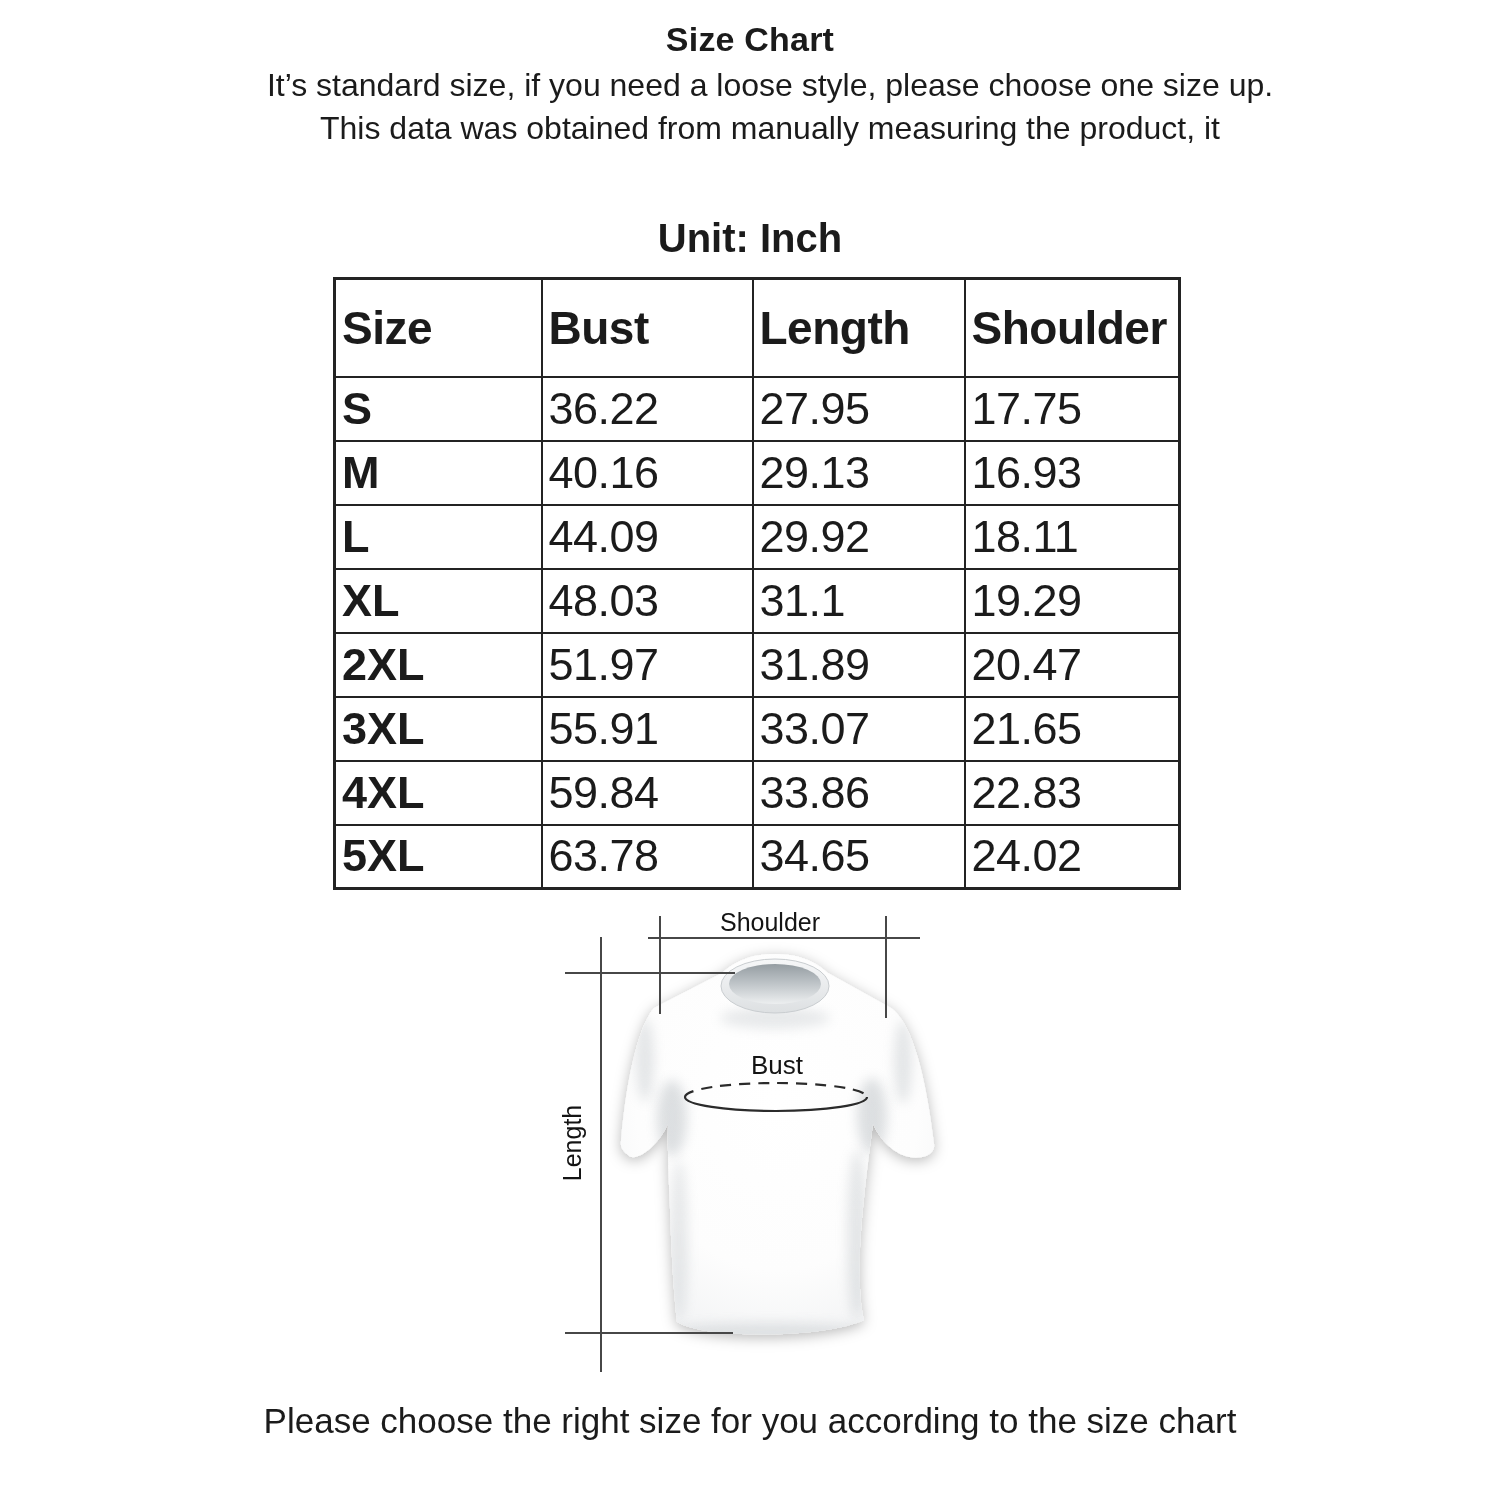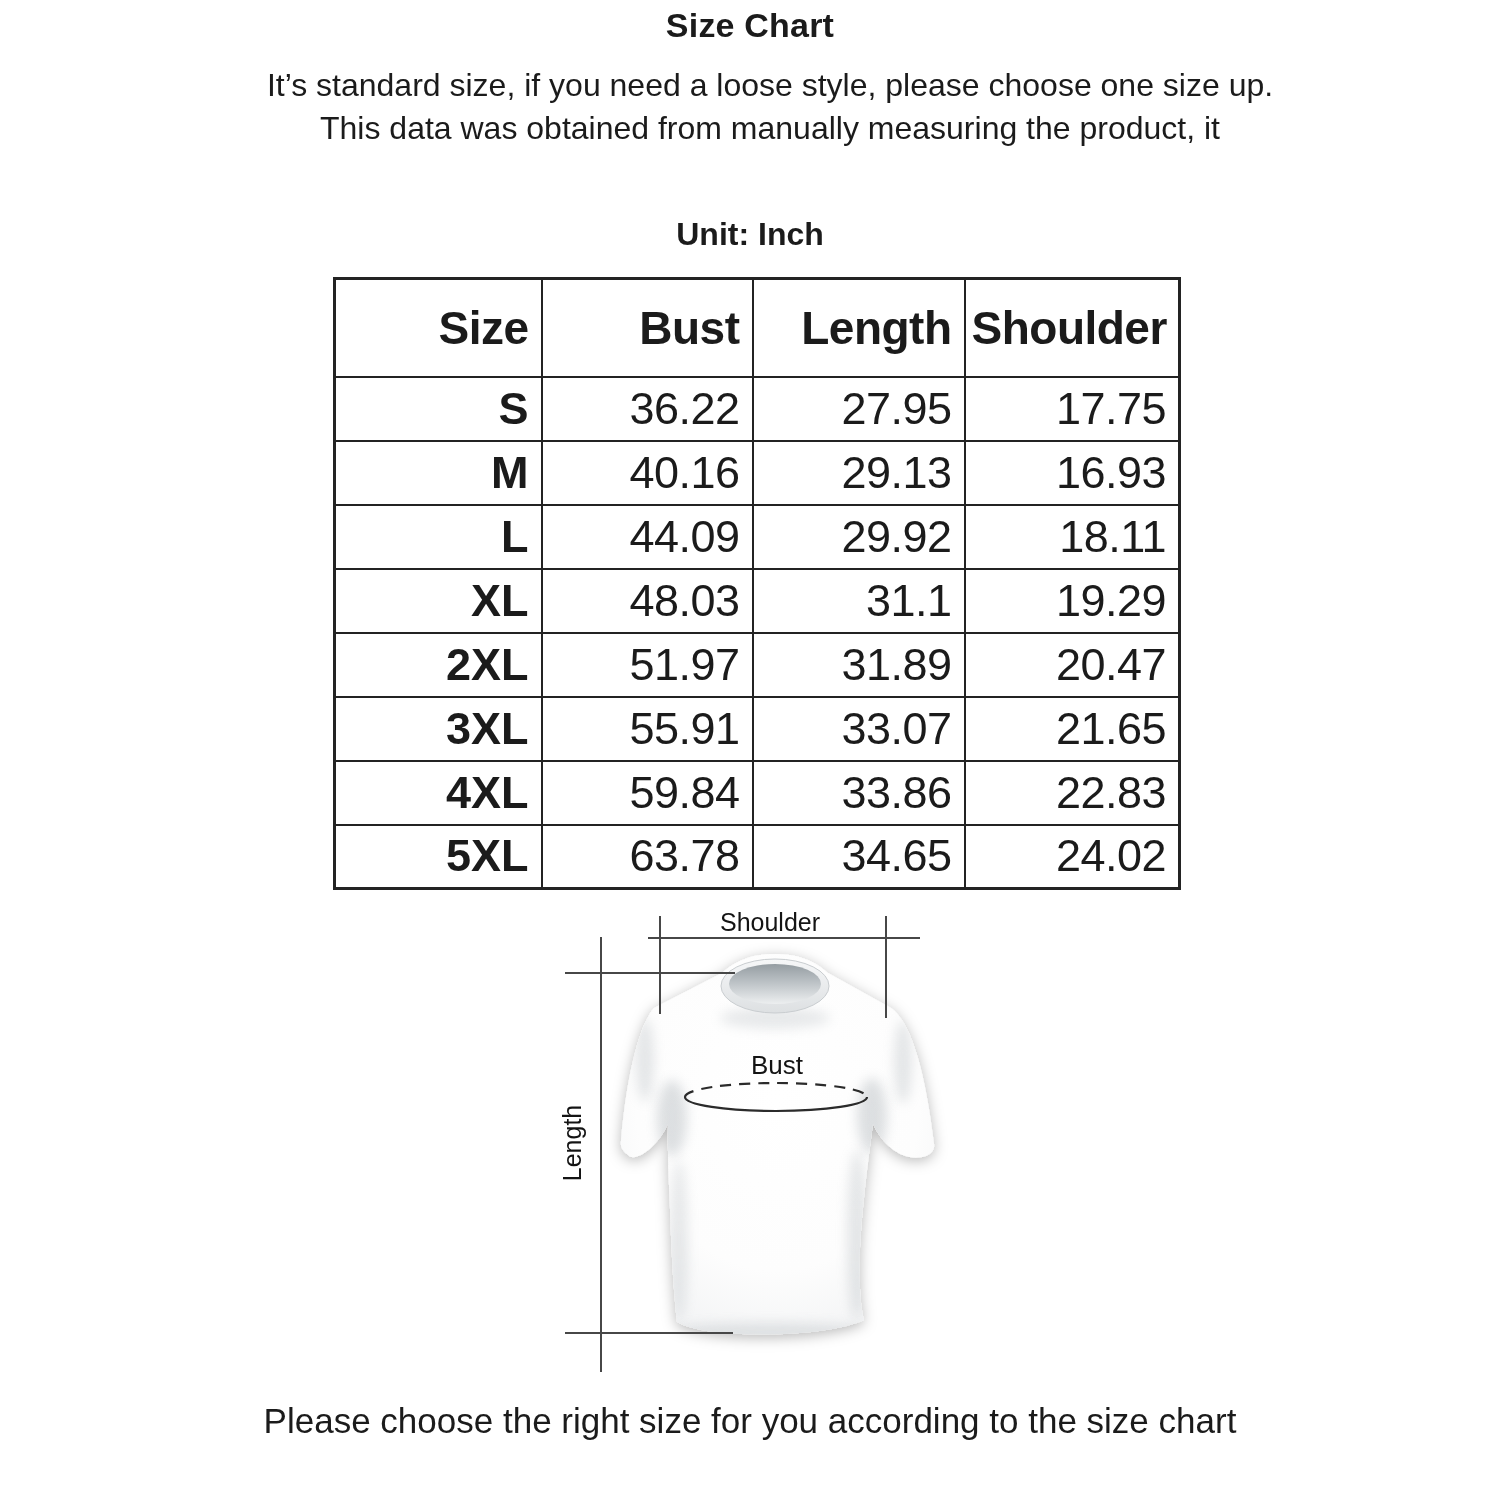--- a/index.html
+++ b/index.html
@@ -2,33 +2,33 @@
 <html><head>
 <meta charset="utf-8">
 <style>
   html,body{margin:0;padding:0;}
   body{
     width:1500px;height:1500px;position:relative;overflow:hidden;
     background:#ffffff;color:#1b1b1b;
     font-family:"Liberation Sans","DejaVu Sans",sans-serif;
   }
   .centered{position:absolute;left:0;width:1500px;text-align:center;}
-  .page-title{top:6px;font-size:34px;font-weight:700;letter-spacing:0.2px;}
+  .page-title{top:20px;font-size:34px;font-weight:700;letter-spacing:0.2px;}
   .subtitle{top:64px;font-size:32px;line-height:43px;font-weight:400;padding-left:20px;}
-  .unit-label{top:216px;font-size:32px;font-weight:700;}
+  .unit-label{top:216px;font-size:40px;font-weight:700;}
   .footer-note{top:1398px;font-size:35px;line-height:46px;font-weight:400;}
 
   table.size-table{
     position:absolute;left:333px;top:277px;width:845px;
     border-collapse:collapse;table-layout:fixed;
     border:3px solid #232323;
   }
   table.size-table th,table.size-table td{
     border:2px solid #232323;
-    text-align:right;vertical-align:middle;
+    text-align:left;vertical-align:middle;
     padding:0 12px 0 6px;overflow:hidden;white-space:nowrap;
   }
   table.size-table thead tr{height:98px;}
   table.size-table tbody tr{height:64px;}
   table.size-table th{font-size:46px;font-weight:700;letter-spacing:-0.5px;}
   td.size-cell{font-size:45px;font-weight:700;}
   td.num-cell{font-size:45px;font-weight:400;letter-spacing:-0.5px;margin-left:16px;}
 
   .diagram-svg{position:absolute;left:540px;top:895px;width:460px;height:495px;}
   .diagram-svg text{

